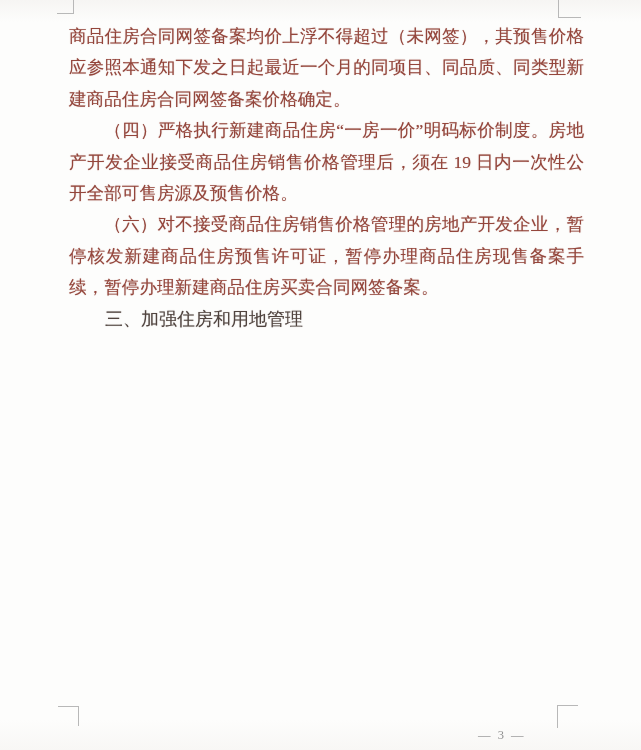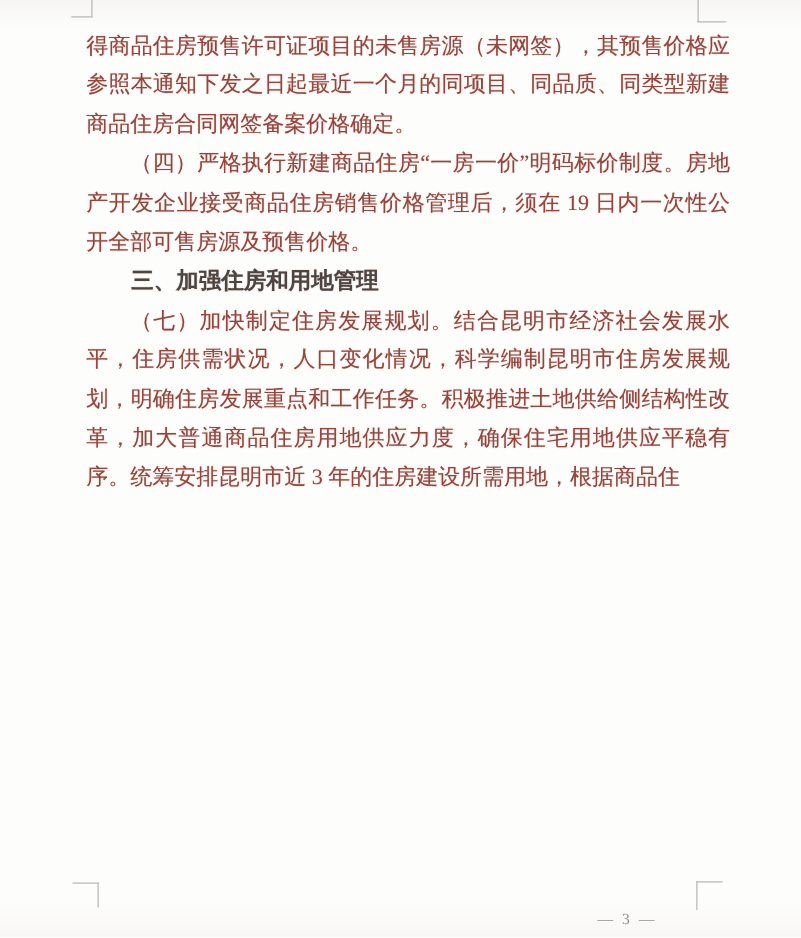--- a/index.html
+++ b/index.html
@@ -34,21 +34,21 @@
     text-align: justify;
     color: #94463c;
     text-shadow: 0 0 1px rgba(148, 70, 60, 0.45);
   }
   .text-block p { margin: 0; }
   .text-block p.indent { text-indent: 2em; }
 
   .section-heading {
     margin: 0;
     font-family: "Liberation Sans", "DejaVu Sans", sans-serif;
-    font-weight: bold;
+    font-weight: normal;
     font-size: 18px;
     line-height: 31.4px;
     text-indent: 2em;
     text-align: left;
     color: #50443f;
     text-shadow: 0 0 1px rgba(80, 68, 63, 0.4);
   }
 
   .page-number {
     position: absolute;
@@ -63,21 +63,21 @@
 <body>
 
 <div class="page">
 
   <div class="crop-mark tl"></div>
   <div class="crop-mark tr"></div>
   <div class="crop-mark bl"></div>
   <div class="crop-mark br"></div>
 
   <div class="text-block">
-    <p>得商品住房预售许可证项目的未售房源（未网签），其预售价格应参照本通知下发之日起最近一个月的同项目、同品质、同类型新建商品住房合同网签备案价格确定。</p>
+    <p>商品住房合同网签备案均价上浮不得超过（未网签），其预售价格应参照本通知下发之日起最近一个月的同项目、同品质、同类型新建商品住房合同网签备案价格确定。</p>
     <p class="indent">（四）严格执行新建商品住房“一房一价”明码标价制度。房地产开发企业接受商品住房销售价格管理后，须在 19 日内一次性公开全部可售房源及预售价格。</p>
+    <p class="indent">（六）对不接受商品住房销售价格管理的房地产开发企业，暂停核发新建商品住房预售许可证，暂停办理商品住房现售备案手续，暂停办理新建商品住房买卖合同网签备案。</p>
     <h3 class="section-heading">三、加强住房和用地管理</h3>
-    <p class="indent">（七）加快制定住房发展规划。结合昆明市经济社会发展水平，住房供需状况，人口变化情况，科学编制昆明市住房发展规划，明确住房发展重点和工作任务。积极推进土地供给侧结构性改革，加大普通商品住房用地供应力度，确保住宅用地供应平稳有序。统筹安排昆明市近 3 年的住房建设所需用地，根据商品住</p>
   </div>
 
   <div class="page-number">— 3 —</div>
 
 </div>
 
 </body></html>

